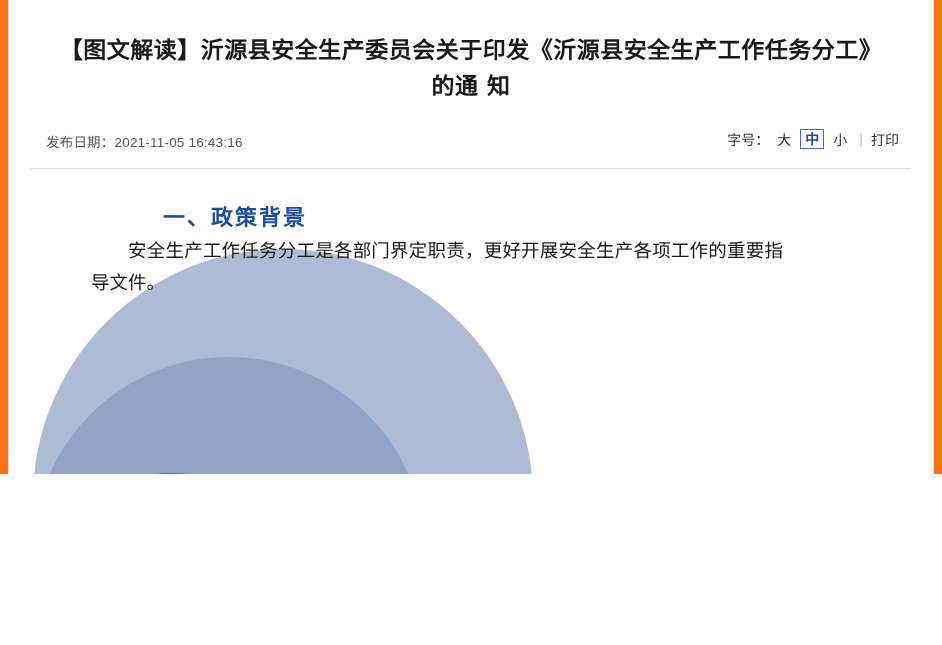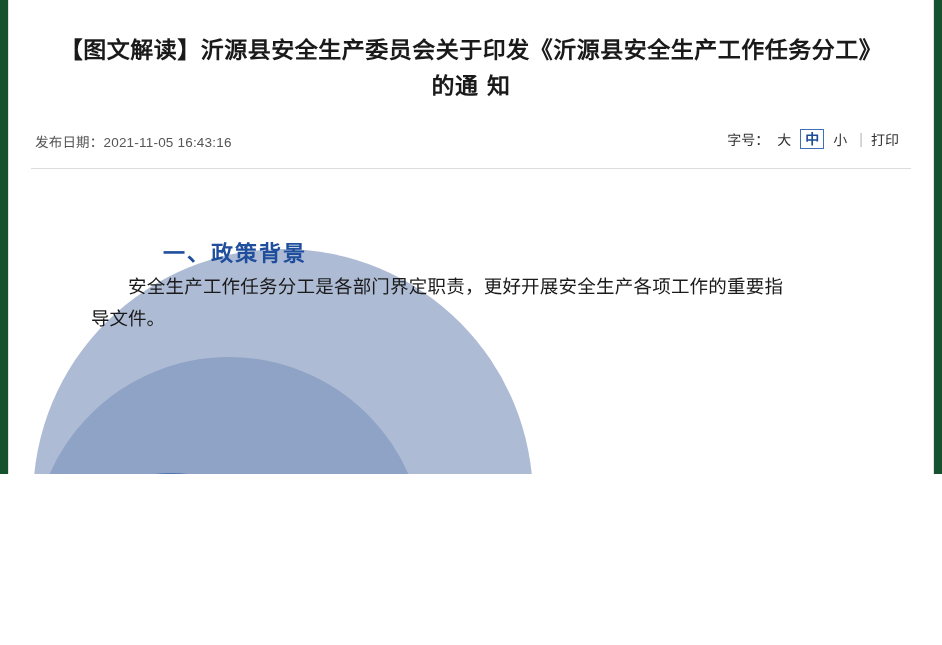--- a/index.html
+++ b/index.html
@@ -11,21 +11,21 @@
     width: 942px;
     height: 645px;
     overflow: hidden;
     font-family: "Liberation Sans", "DejaVu Sans", sans-serif;
     color: #222;
   }
   .page {
     position: relative;
     width: 942px;
     height: 474px;
-    background: #14532d;
+    background: #f97316;
     box-sizing: border-box;
   }
   
   .edge-left, .edge-right {
     position: absolute;
     top: 0;
     bottom: 0;
     width: 1px;
     background: #e3e3e3;
   }
@@ -56,21 +56,21 @@
 
   .meta-bar {
     position: relative;
     margin: 24px 22px 0 22px;
     padding-bottom: 12px;
     border-bottom: 1px solid #dcdcdc;
     height: 28px;
   }
   .publish-date {
     position: absolute;
-    left: 4px;
+    left: 15px;
     top: 3px;
     font-size: 13.5px;
     color: #555;
     letter-spacing: 0.2px;
   }
   .font-tools {
     position: absolute;
     right: 12px;
     top: 1px;
     display: flex;
@@ -136,21 +136,20 @@
   }
   .ring-4 {
     width: 150px; height: 150px;
     background: #2f5596;
   }
 
   .body-block {
     position: relative;
     z-index: 2;
     padding: 0 150px 0 82px;
-    margin-top: 36px;
   }
   .section-heading {
     font-size: 22px;
     font-weight: bold;
     color: #1f4e9c;
     margin: 0 0 6px 72px;
     letter-spacing: 2px;
     font-family: "DejaVu Sans", "Liberation Sans", sans-serif;
   }
   .para {

